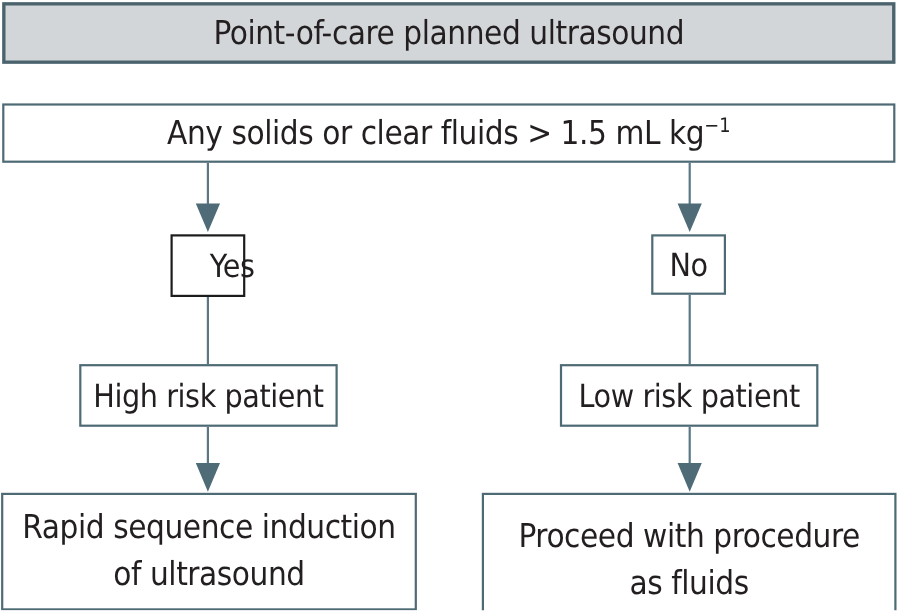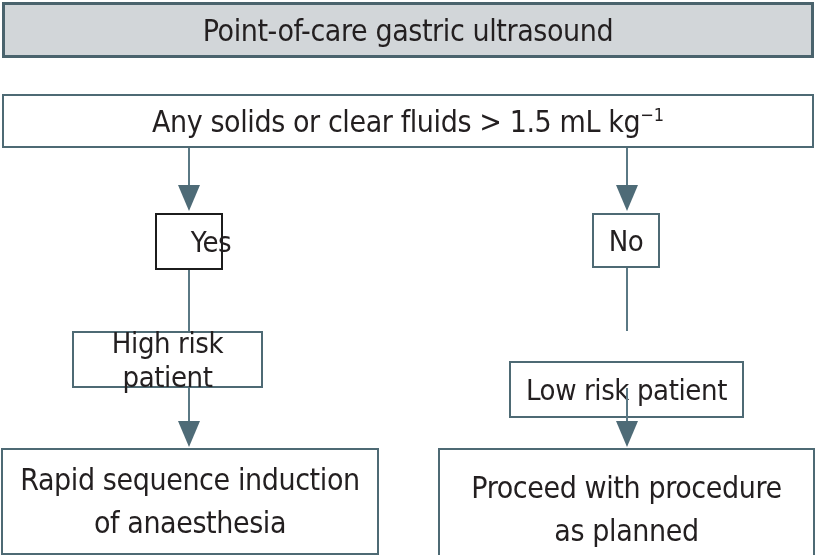--- a/index.html
+++ b/index.html
@@ -53,22 +53,22 @@
     line-height: 0;
   }
   .yes-box {
     left: 155px; top: 213px; width: 68px; height: 57px;
     border: 2px solid var(--yes-border);
     padding-left: 44px;
   }
   .no-box {
     left: 592px; top: 213px; width: 68px; height: 55px; align-items: center;
   }
-  .risk-box-left  { left: 72px;  top: 331px; width: 191px; height: 57px; }
-  .risk-box-right { left: 509px; top: 331px; width: 235px; height: 57px; margin-top: 30px; }
+  .risk-box-left  { left: 72px;  top: 331px; width: 235px; height: 57px; }
+  .risk-box-right { left: 509px; top: 331px; width: 235px; height: 57px; }
   .outcome-box {
     flex-direction: column;
     font-size: 30px;
     line-height: 1.42;
   }
   .outcome-box-left  { left: 1px;   top: 448px; width: 378px; height: 107px; }
   .outcome-box-right { left: 438px; top: 448px; width: 377px; height: 124px; }
   .vline {
     position: absolute;
     width: 2px;
@@ -91,21 +91,21 @@
   .head-out-left       { left: 178px; top: 421px; }
   .line-risk-out-right { left: 626px; top: 388px; height: 34px; }
   .head-out-right      { left: 616px; top: 421px; }
 </style>
 </head>
 <body>
 
 <div class="stage">
 
   <div class="box title-box">
-    <span>Point-of-care gastric ultrasound</span>
+    <span>Point-of-care planned ultrasound</span>
   </div>
 
   <div class="box question-box">
     <span><span>Any solids or clear fluids &gt; 1.5 mL kg</span><sup>−1</sup></span>
   </div>
 
   <div class="vline line-q-yes"></div>
   <div class="arrowhead head-yes"></div>
   <div class="vline line-q-no"></div>
   <div class="arrowhead head-no"></div>
@@ -129,21 +129,21 @@
     <span>Low risk patient</span>
   </div>
 
   <div class="vline line-risk-out-left"></div>
   <div class="arrowhead head-out-left"></div>
   <div class="vline line-risk-out-right"></div>
   <div class="arrowhead head-out-right"></div>
 
   <div class="box outcome-box outcome-box-left">
     <span>Rapid sequence induction</span>
-    <span>of anaesthesia</span>
+    <span>of ultrasound</span>
   </div>
 
   <div class="box outcome-box outcome-box-right">
     <span>Proceed with procedure</span>
-    <span>as planned</span>
+    <span>as fluids</span>
   </div>
 
 </div>
 
 </body></html>

